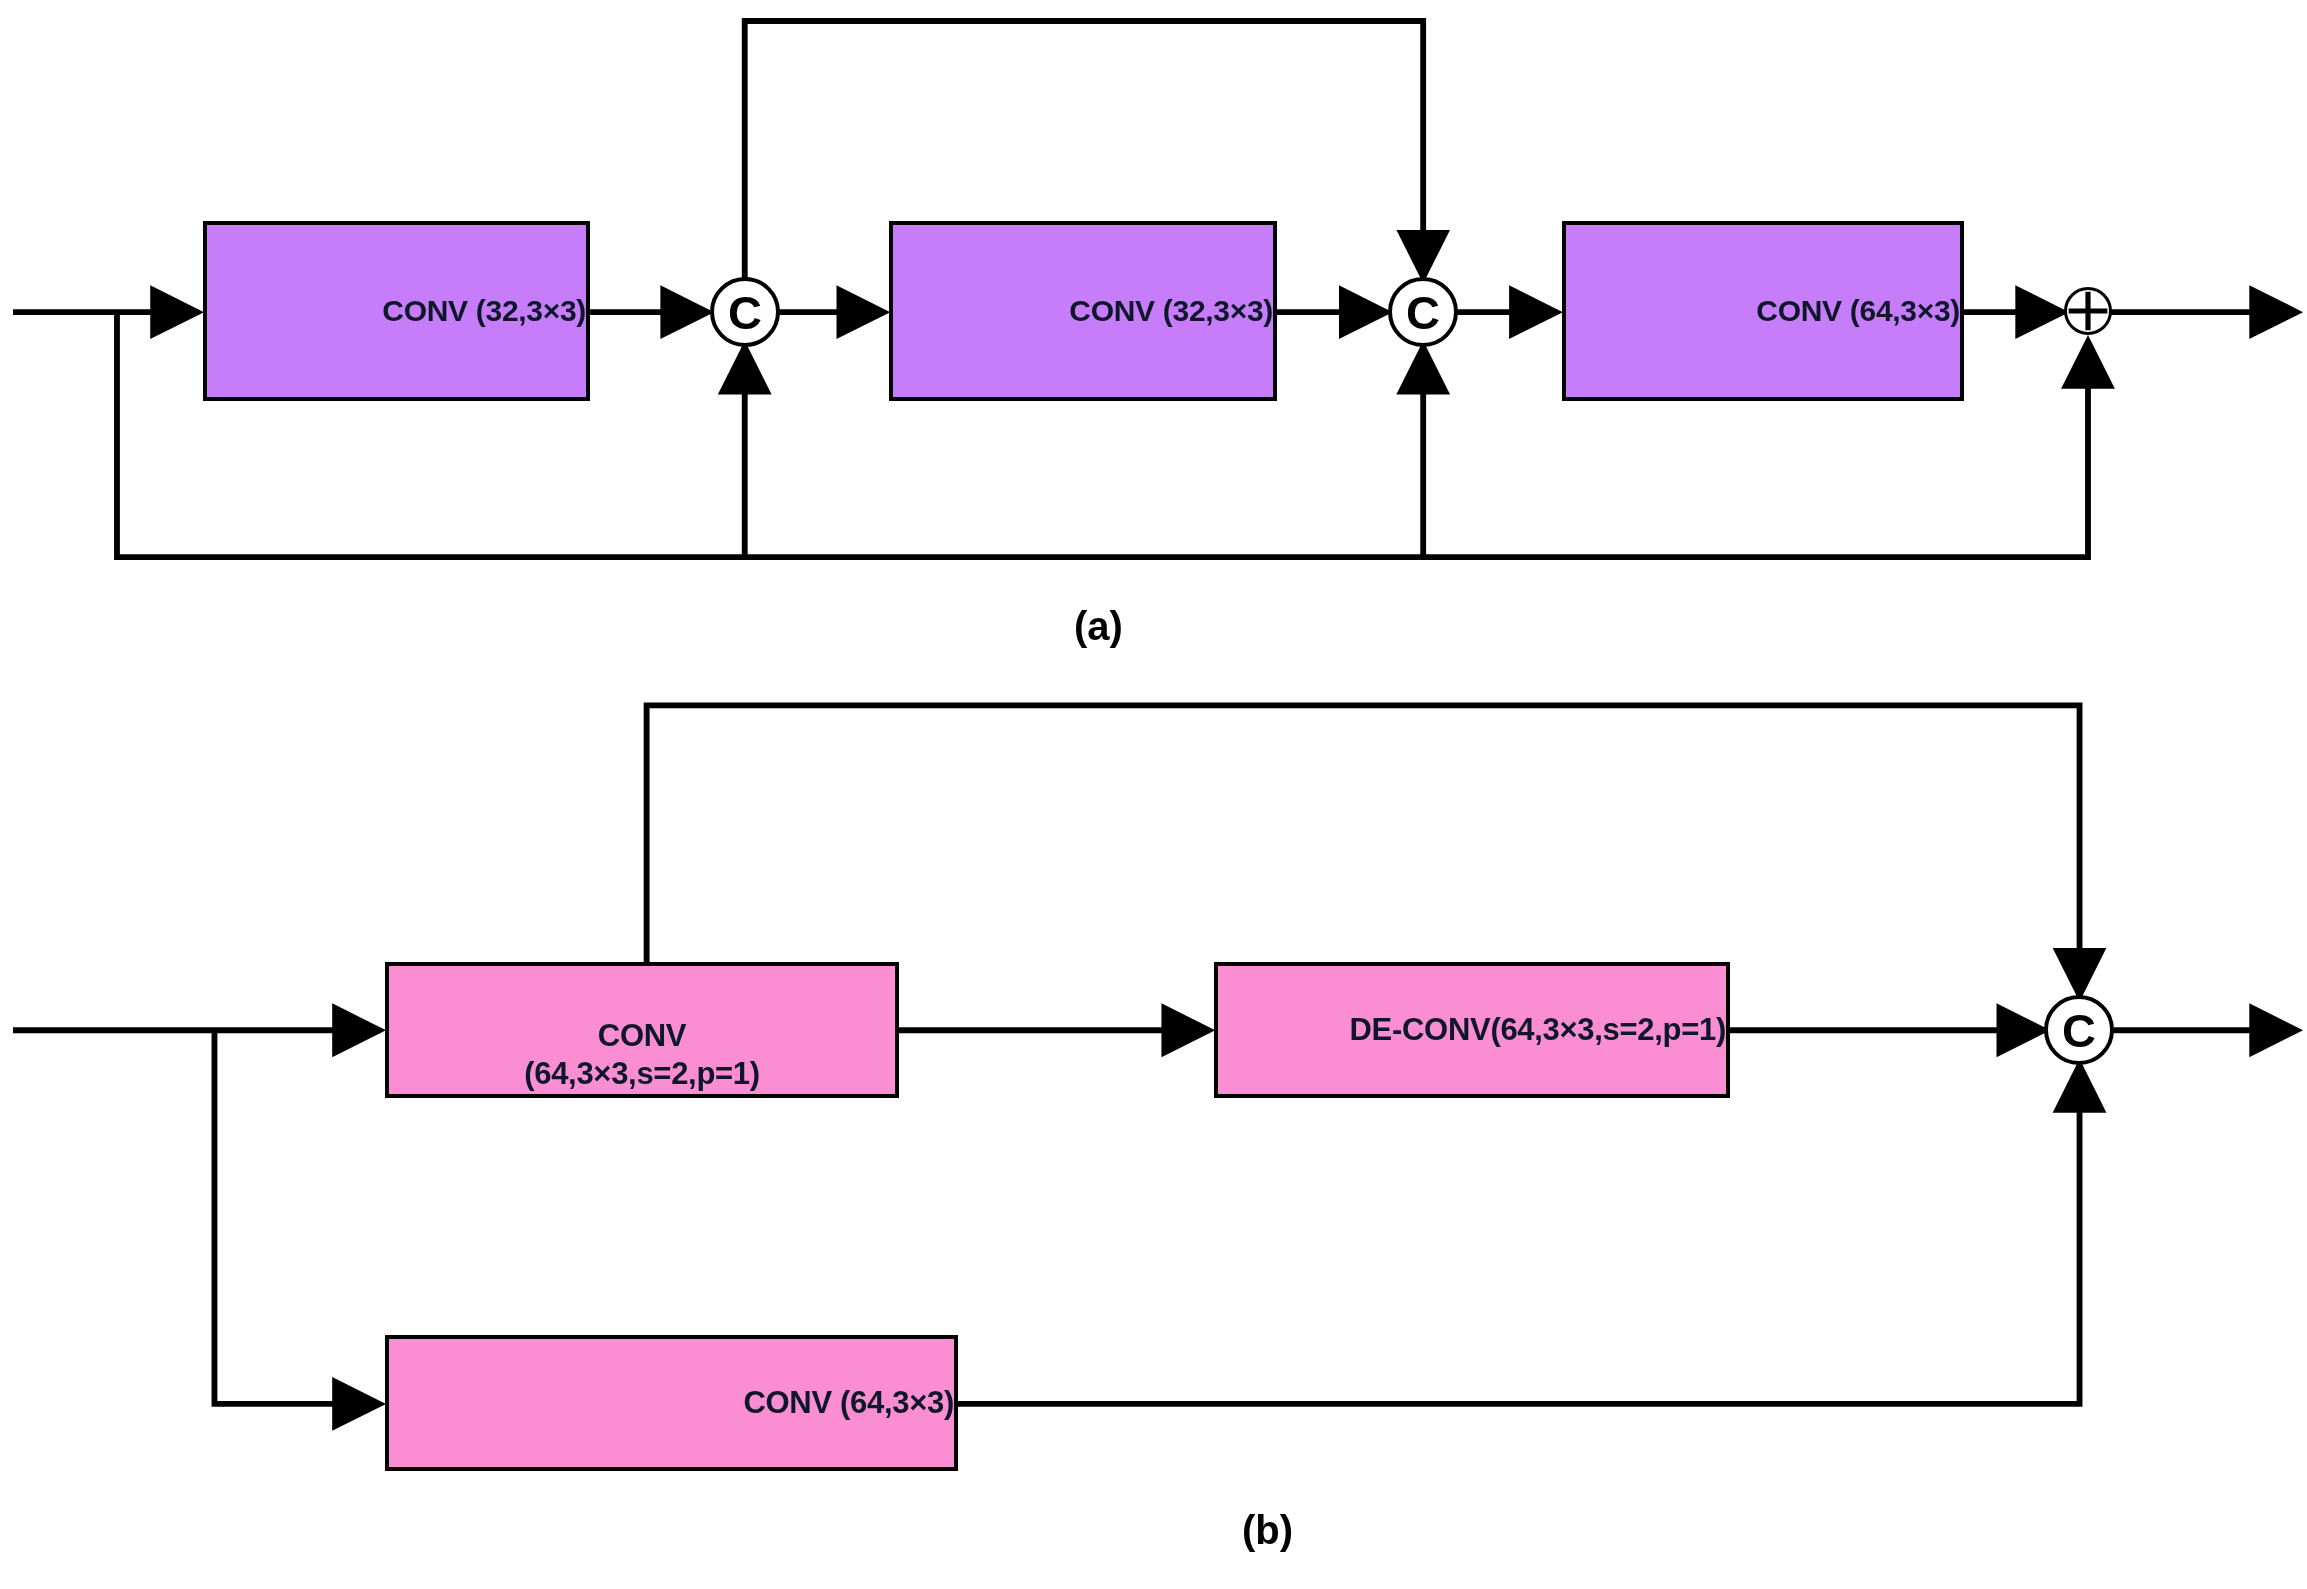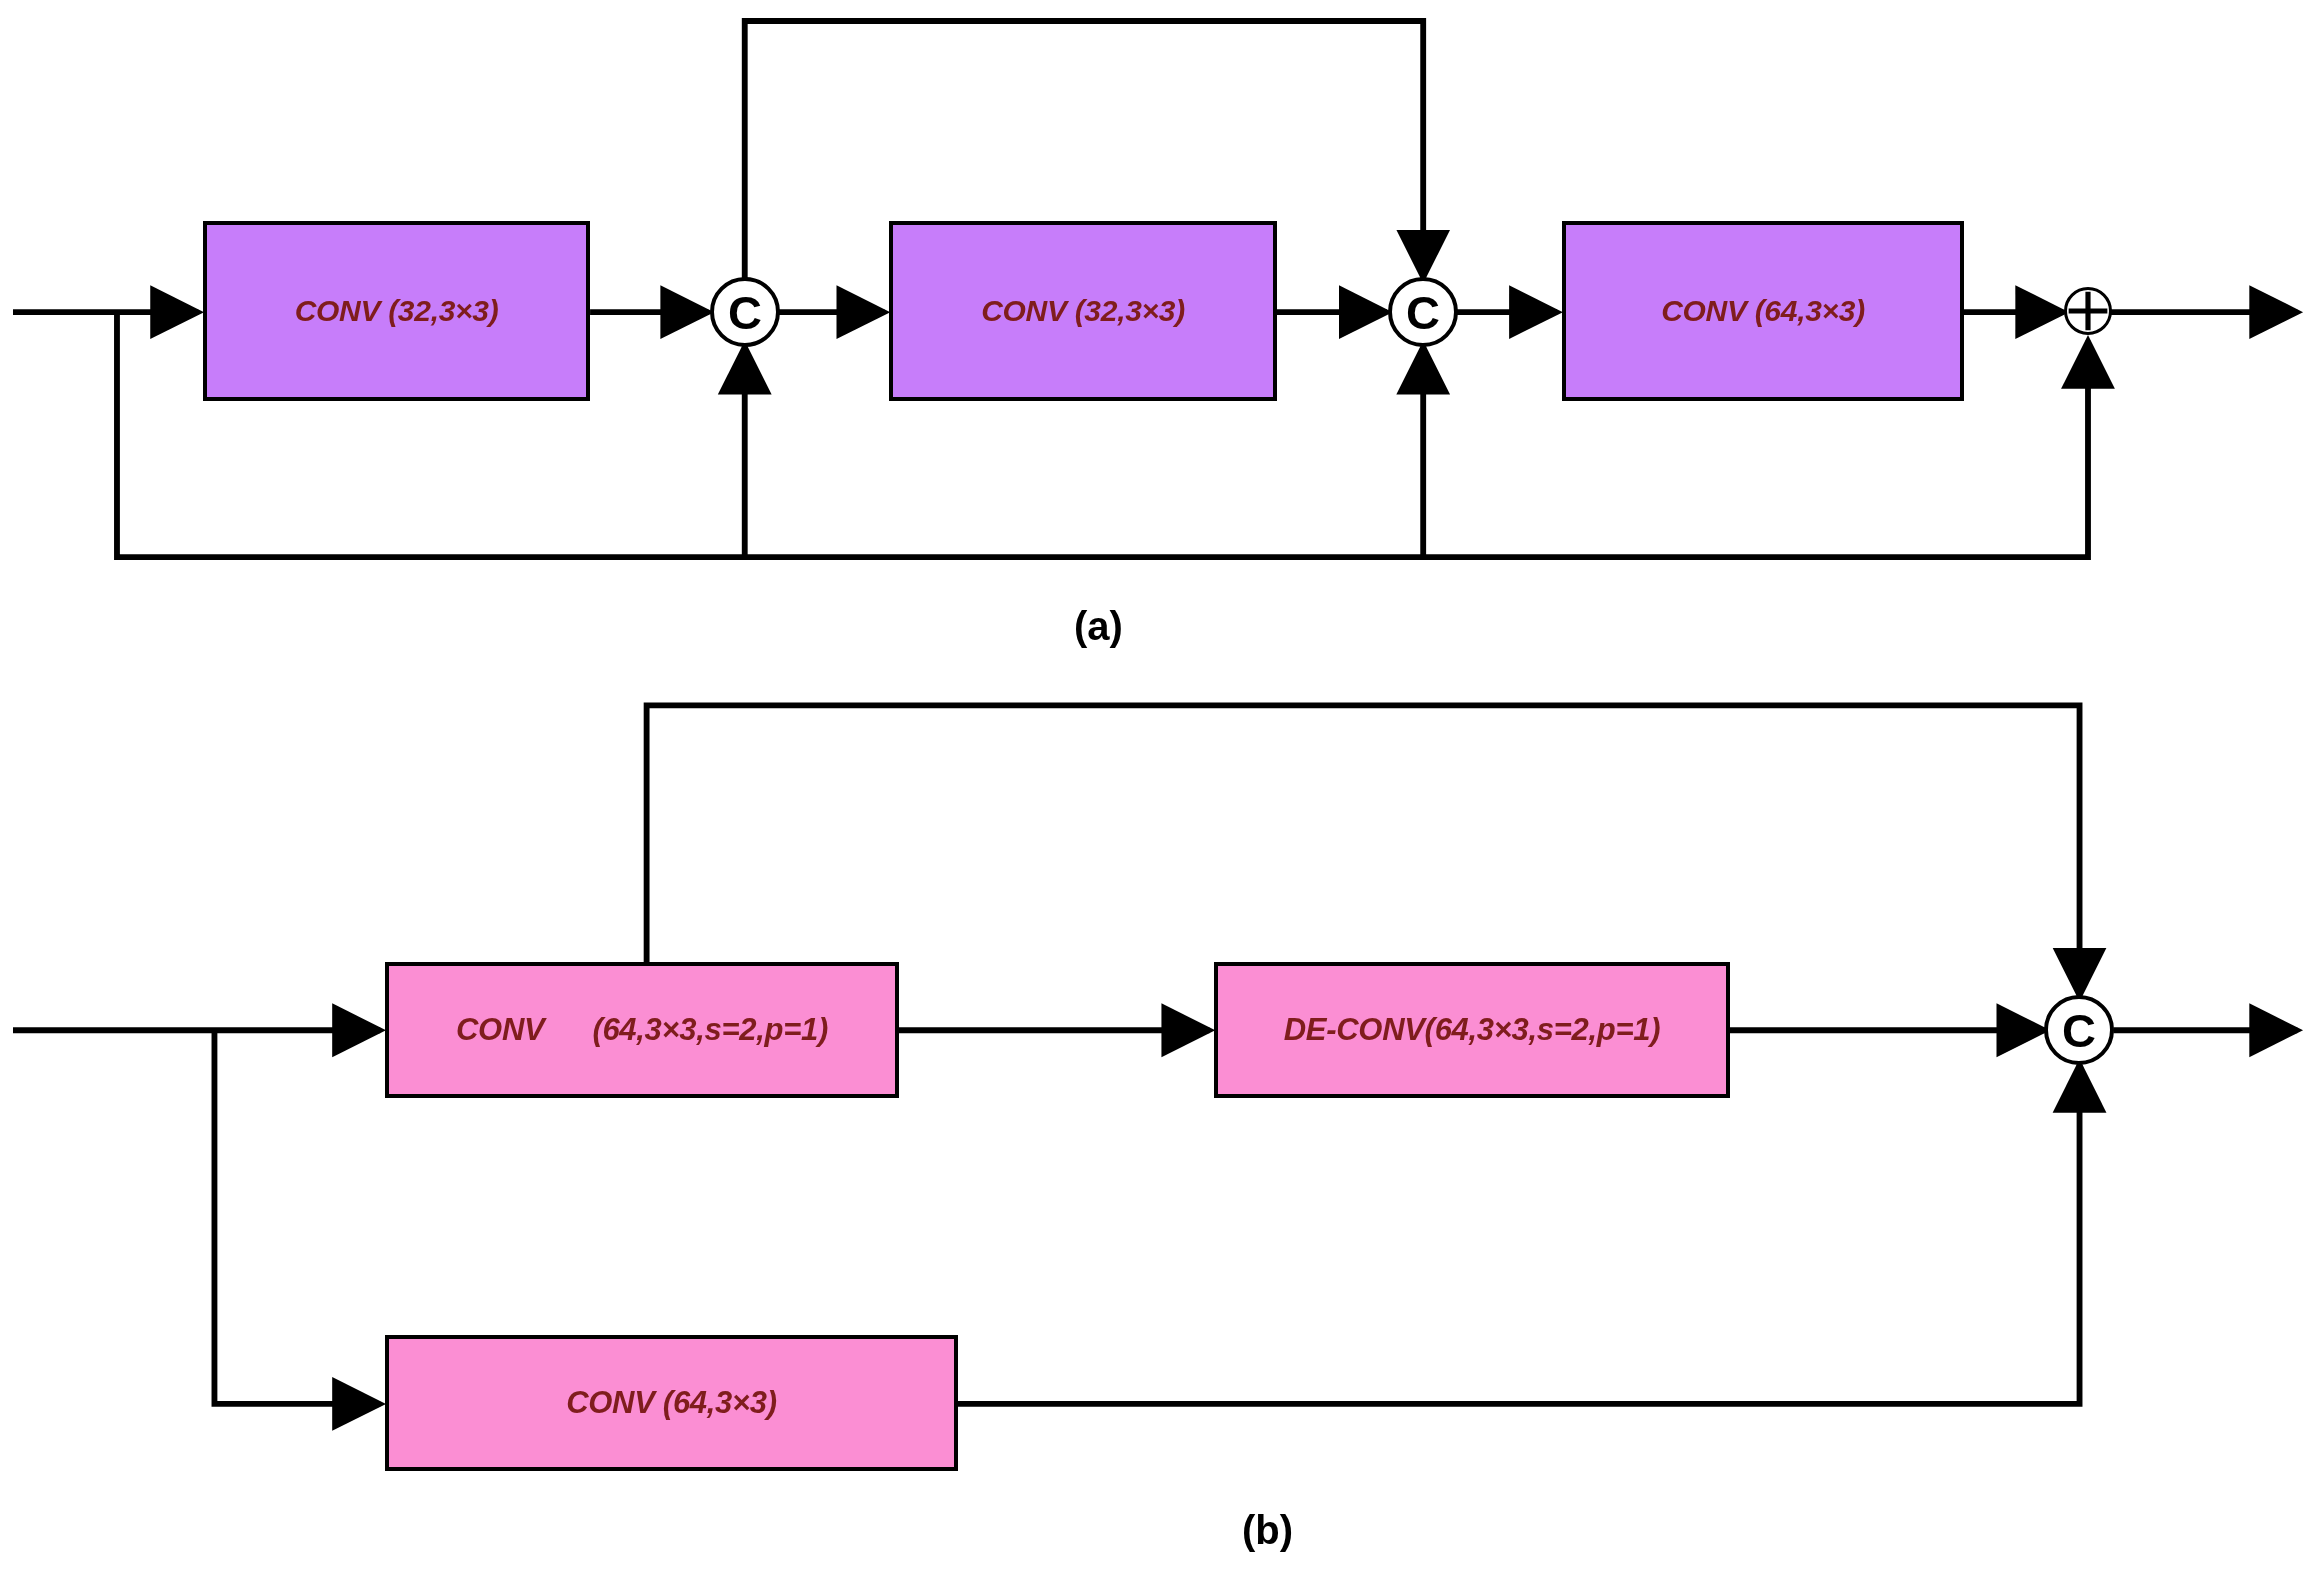--- a/index.html
+++ b/index.html
@@ -1,21 +1,21 @@
 <!DOCTYPE html>
 <html style="font-size:10.4px"><head>
 <meta charset="utf-8">
 <style>
   html,body{margin:0;padding:0;background:#ffffff;}
   body{width:2307px;height:1590px;position:relative;overflow:hidden;
        font-family:"Liberation Sans",sans-serif;}
   #canvas{position:absolute;left:0;top:0;width:2307px;height:1590px;}
   .blk{position:absolute;border:4.5px solid #000;box-sizing:border-box;
-       display:flex;align-items:center;justify-content:center;text-align:center;
-       font-weight:bold;color:#7f1d1d;line-height:1.25;letter-spacing:-0.3px;font-style:italic;}
+       display:flex;align-items:center;justify-content:flex-end;text-align:center;
+       font-weight:bold;color:#0f172a;line-height:1.25;letter-spacing:-0.3px;}
   .blk span{display:block;}
   .node{position:absolute;border:4.5px solid #000;border-radius:50%;
         background:#fff;box-sizing:border-box;display:flex;
         align-items:center;justify-content:center;font-weight:bold;color:#000;}
   .caption{position:absolute;font-weight:bold;color:#000;text-align:center;}
   svg.wires{position:absolute;left:0;top:0;width:2307px;height:1590px;
             pointer-events:none;}
 </style>
 </head>
 <body>
@@ -87,21 +87,21 @@
   <div class="node" style="left:2064px;top:287px;width:48px;height:48px;font-size:0px;border-width:3.9px;">
     <svg width="40" height="40" viewBox="0 0 62 62">
       <path d="M31,1 L31,61 M1,31 L61,31" stroke="#000" stroke-width="8"></path>
     </svg>
   </div>
 
   <div class="caption" style="left:1014px;top:604px;width:169px;font-size:40px;">
     <span>(a)</span>
   </div>
 
-  <div class="blk" style="left:385px;top:962px;width:514px;height:136px;background:#fb8ed3;font-size:31px;flex-direction:row;gap:48px;">
+  <div class="blk" style="left:385px;top:962px;width:514px;height:136px;background:#fb8ed3;font-size:31px;flex-direction:column;">
     <span>CONV</span>
     <span>(64,3×3,s=2,p=1)</span>
   </div>
 
   <div class="blk" style="left:1214px;top:962px;width:516px;height:136px;background:#fb8ed3;font-size:31px;">
     <span>DE-CONV</span>
     <span>(64,3×3,s=2,p=1)</span>
   </div>
 
   <div class="blk" style="left:385px;top:1335px;width:573px;height:136px;background:#fb8ed3;font-size:31px;">

